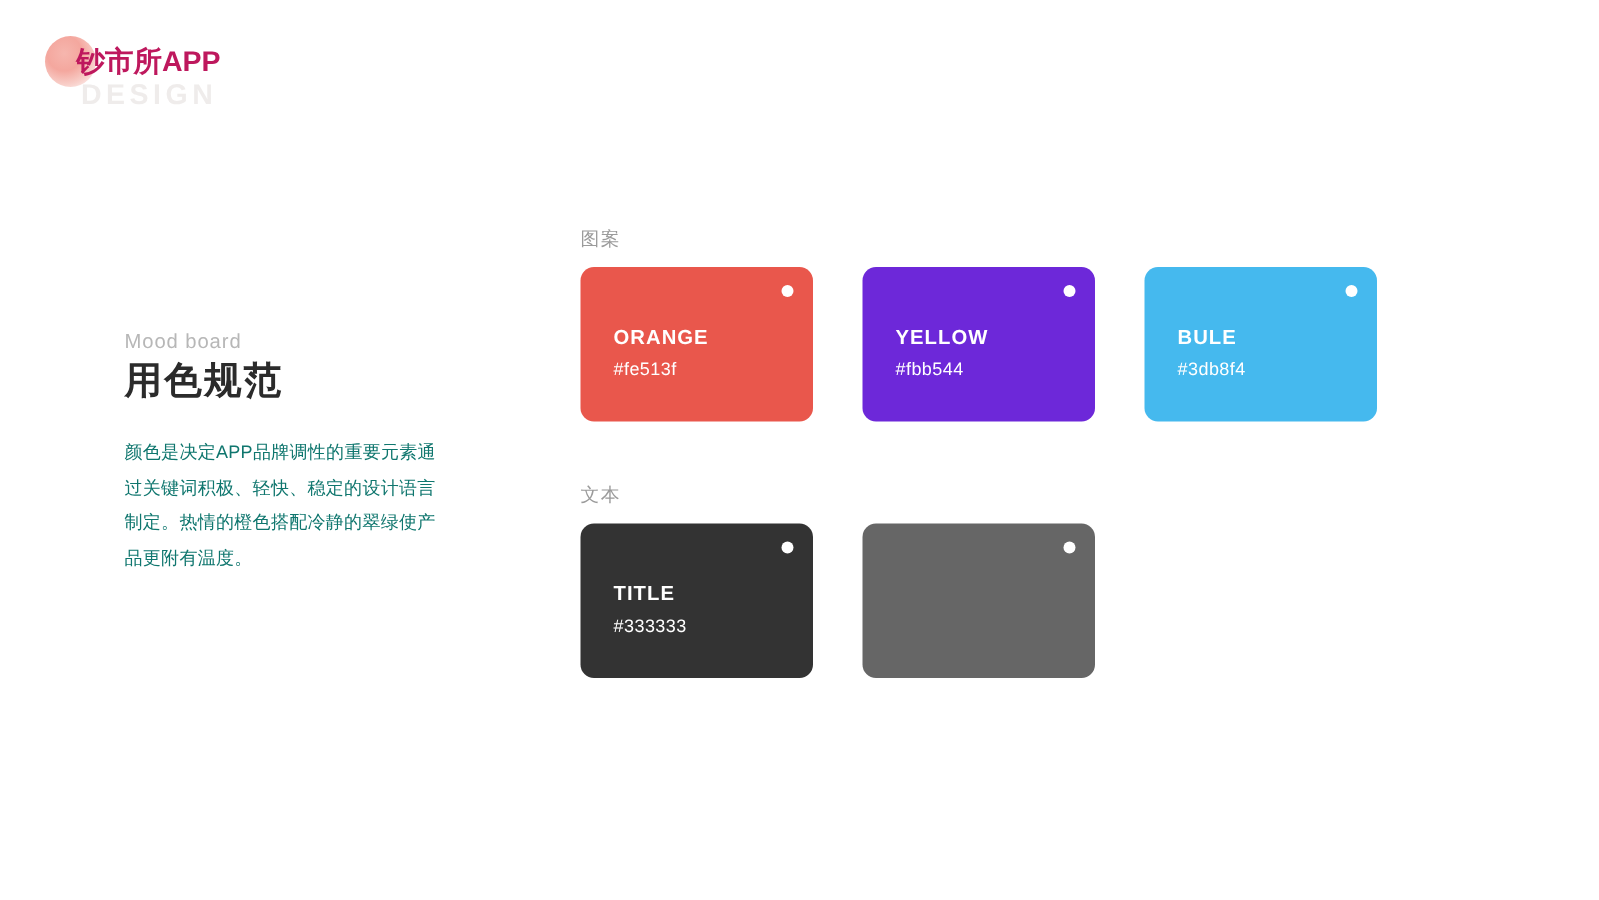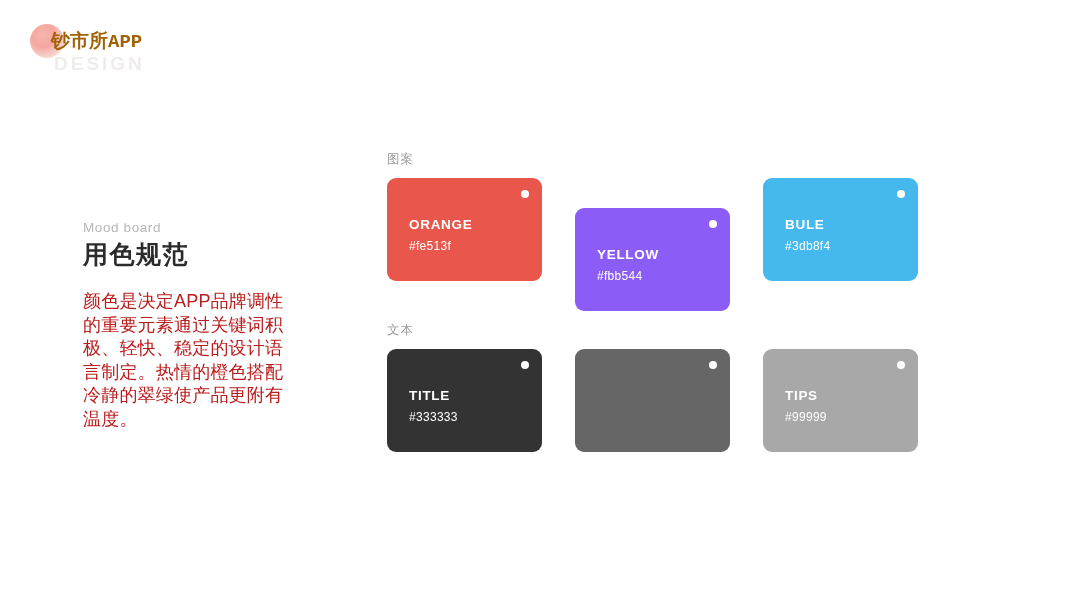--- a/index.html
+++ b/index.html
@@ -31,24 +31,23 @@
     height: 34px;
     border-radius: 50%;
     background: radial-gradient(circle at 38% 34%, #f6b6ae 0%, #f4a79e 38%, #f8cfc9 68%, rgba(250,226,222,0.55) 88%, rgba(255,255,255,0) 100%);
   }
   #brand-name {
     position: absolute;
     left: 21px;
     top: 8px;
     font-size: 19px;
     font-weight: bold;
-    color: #a16207;
+    color: #be185d;
     letter-spacing: 0px;
     white-space: nowrap;
-    font-family: Liberation Mono, monospace;
   }
   #brand-watermark {
     position: absolute;
     left: 24px;
     top: 33px;
     font-size: 19px;
     font-weight: bold;
     letter-spacing: 3px;
     color: rgba(205, 196, 194, 0.32);
     white-space: nowrap;
@@ -70,22 +69,22 @@
   }
   #intro-subtitle {
     margin-top: 5px;
     font-size: 13.5px;
     color: #b7b7b7;
     letter-spacing: 0.6px;
     line-height: 18px;
   }
   #intro-paragraph {
     margin-top: 19px;
-    font-size: 18px;
-    color: #b91c1c;
+    font-size: 12px;
+    color: #0f766e;
     line-height: 23.5px;
     letter-spacing: 0.2px;
     width: 215px;
   }
 
   
   .group {
     position: absolute;
     left: 387px;
   }
@@ -161,21 +160,21 @@
   <div class="swatch-row">
 
     <div class="swatch" style="background: rgb(233, 87, 76);">
       <span class="swatch-dot" style="background: rgb(255, 255, 255);"></span>
       <div class="swatch-body">
         <div class="swatch-name">ORANGE</div>
         <div class="swatch-hex">#fe513f</div>
       </div>
     </div>
 
-    <div class="swatch" style="background: #8b5cf6; margin-top: 30px;">
+    <div class="swatch" style="background: #6d28d9;">
       <span class="swatch-dot" style="background: rgb(255, 255, 255);"></span>
       <div class="swatch-body">
         <div class="swatch-name">YELLOW</div>
         <div class="swatch-hex">#fbb544</div>
       </div>
     </div>
 
     <div class="swatch" style="background: rgb(69, 185, 238); padding-left: 20px;">
       <span class="swatch-dot" style="background: rgb(255, 255, 255);"></span>
       <div class="swatch-body">
@@ -196,22 +195,15 @@
       <div class="swatch-body">
         <div class="swatch-name">TITLE</div>
         <div class="swatch-hex">#333333</div>
       </div>
     </div>
 
     <div class="swatch" style="background: rgb(102, 102, 102);">
       <span class="swatch-dot" style="background: rgb(255, 255, 255);"></span>
     </div>
 
-    <div class="swatch" style="background: rgb(168, 168, 168);">
-      <span class="swatch-dot" style="background: rgb(255, 255, 255);"></span>
-      <div class="swatch-body">
-        <div class="swatch-name">TIPS</div>
-        <div class="swatch-hex">#99999</div>
-      </div>
-    </div>
 
   </div>
 </div>
 
 </body></html>

